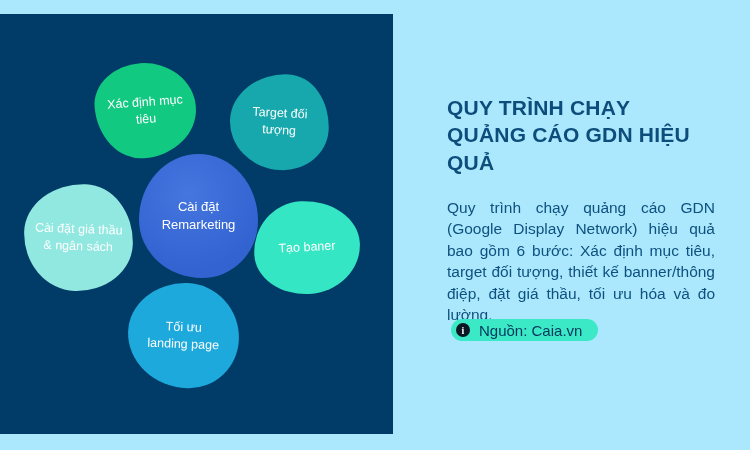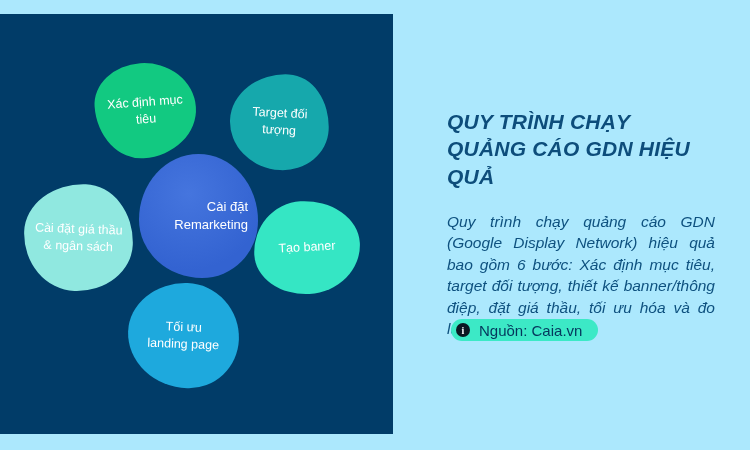--- a/index.html
+++ b/index.html
@@ -41,21 +41,20 @@
     background: #16a8ac;
     border-radius: 57% 43% 47% 53% / 50% 56% 44% 50%;
     transform: rotate(3deg);
   }
   .blob-blue {
     left: 139px; top: 140px; width: 119px; height: 124px;
     background: radial-gradient(circle at 42% 32%, #4575de 0%, #3363d1 70%);
     border-radius: 50% 50% 47% 53% / 53% 54% 46% 47%;
     z-index: 2;
     font-size: 13px;
-    text-align: right;
   }
   .blob-pale {
     left: 24px; top: 170px; width: 109px; height: 107px;
     background: #90e8e0;
     border-radius: 55% 45% 52% 48% / 46% 55% 45% 54%;
     transform: rotate(2deg);
   }
   .blob-mint {
     left: 254px; top: 187px; width: 106px; height: 93px;
     background: #35e6c4;
@@ -67,23 +66,22 @@
     background: #1ea9dd;
     border-radius: 52% 48% 45% 55% / 48% 52% 48% 52%;
     padding: 10px 18px;
     transform: rotate(2deg);
   }
   .blob span { display: block; width: 100%; }
 
   
   .content {
     position: absolute;
-    left: 447px; top: 108px;
+    left: 447px; top: 94px;
     width: 268px;
-    font-style: italic;
   }
   .title {
     color: #0d4d7b;
     font-size: 21px;
     font-weight: bold;
     line-height: 1.3;
     letter-spacing: 0.2px;
   }
   .body-text {
     margin-top: 21px;

